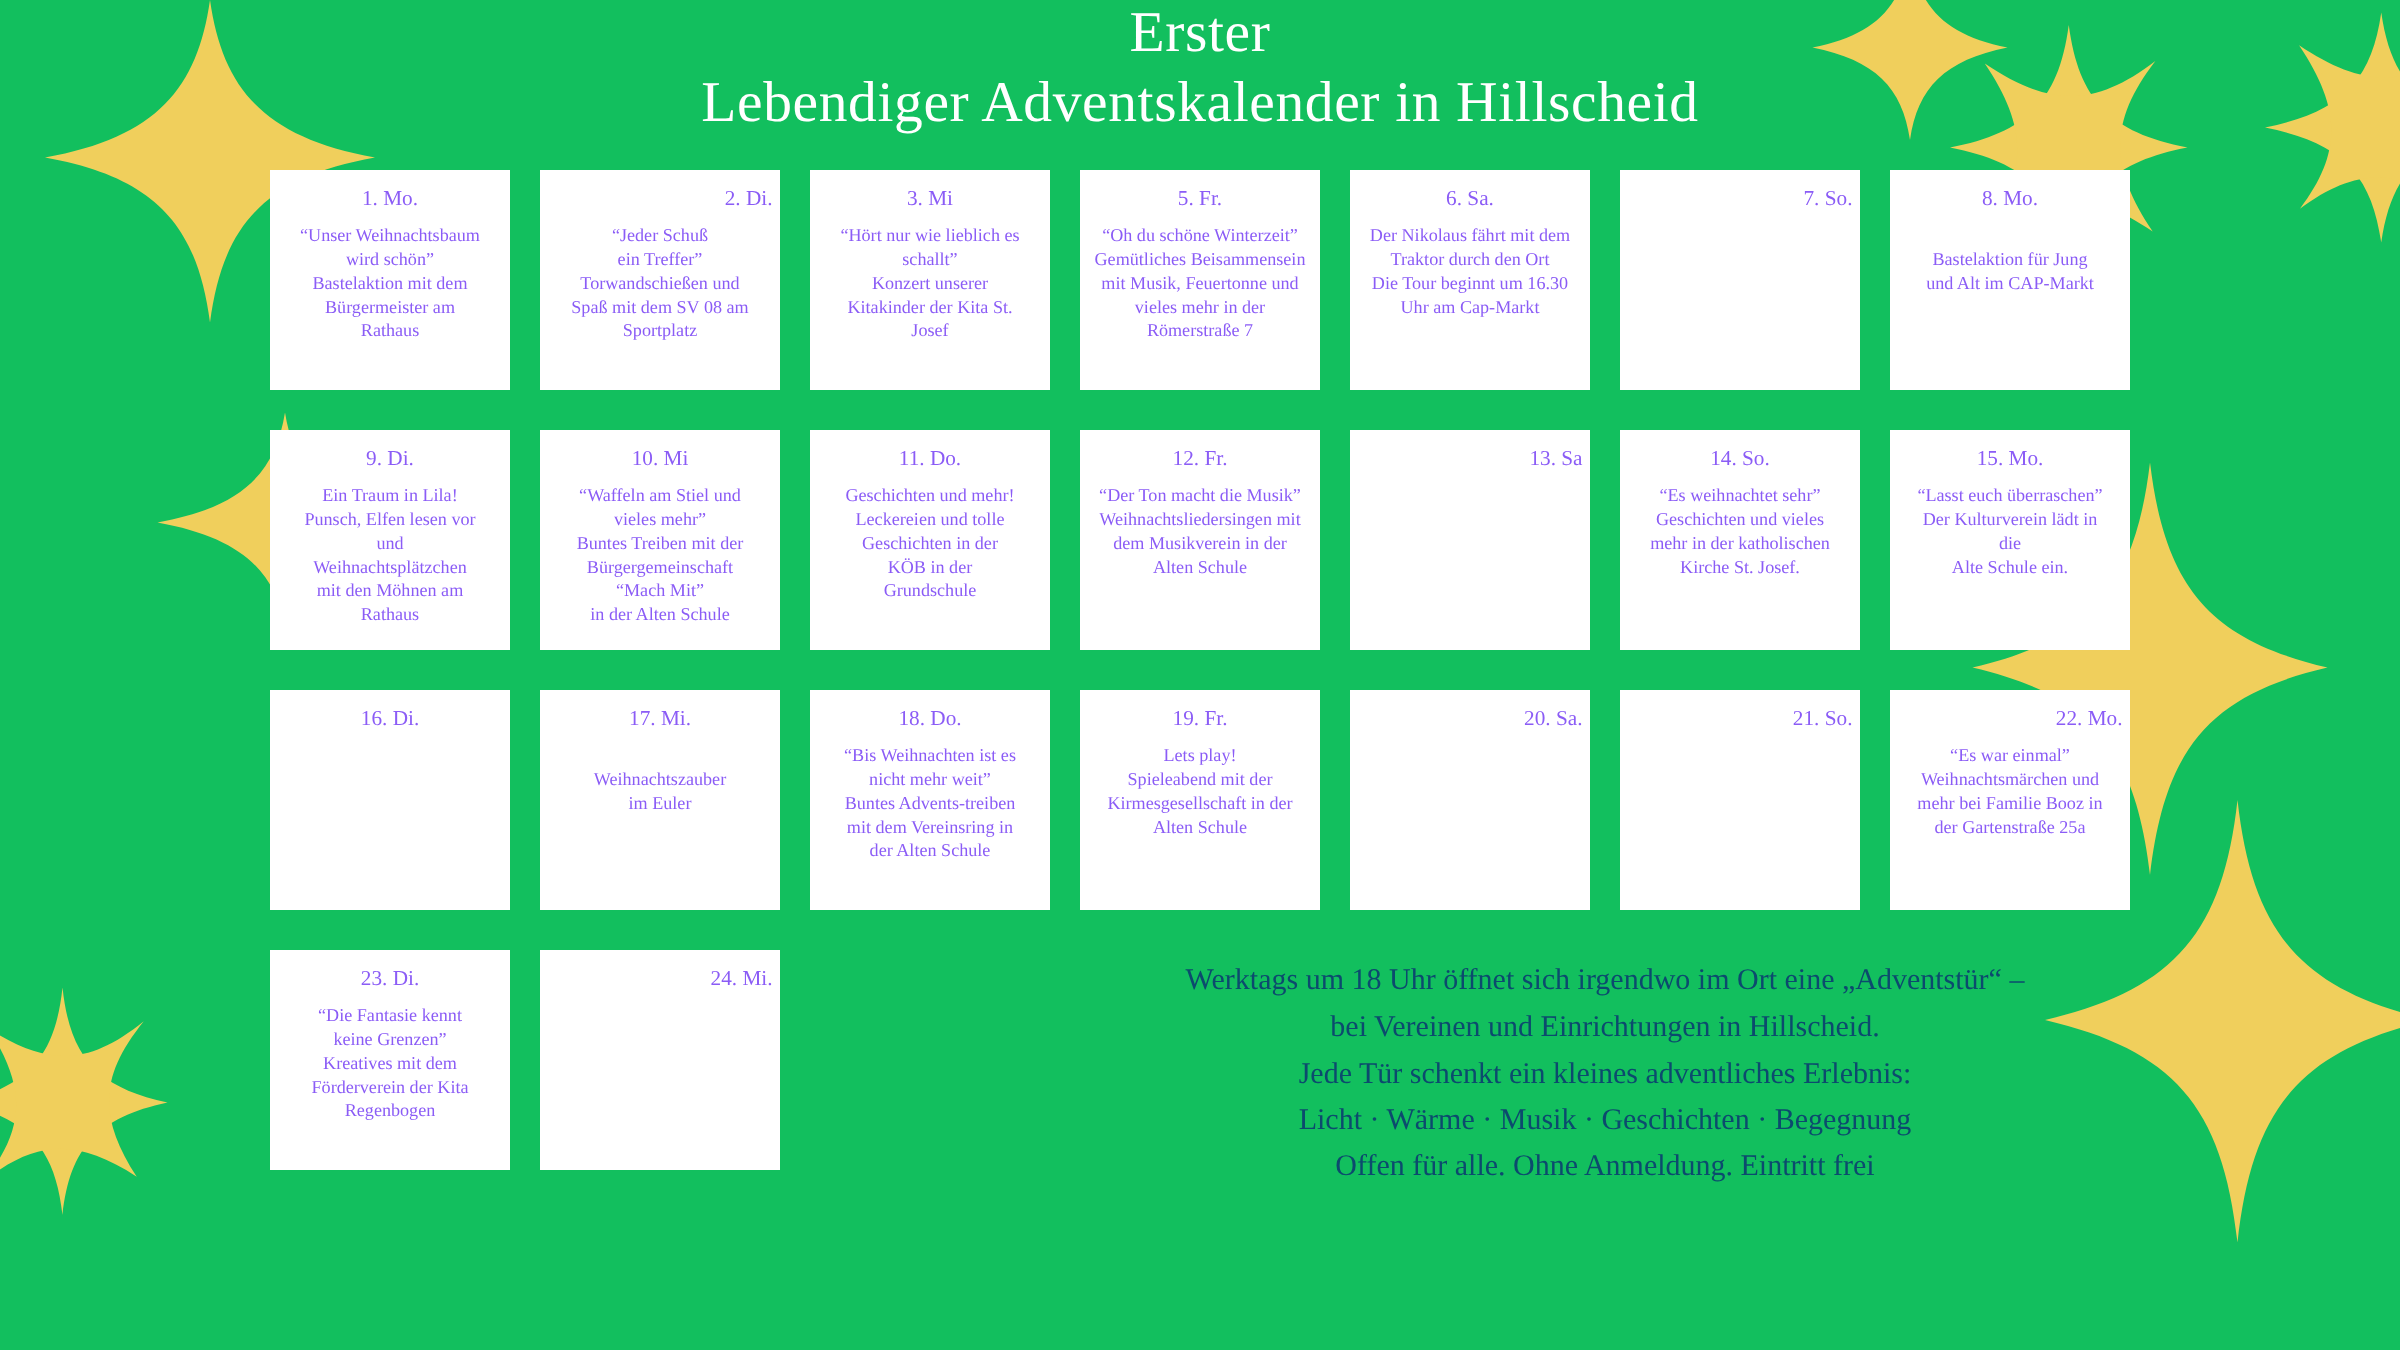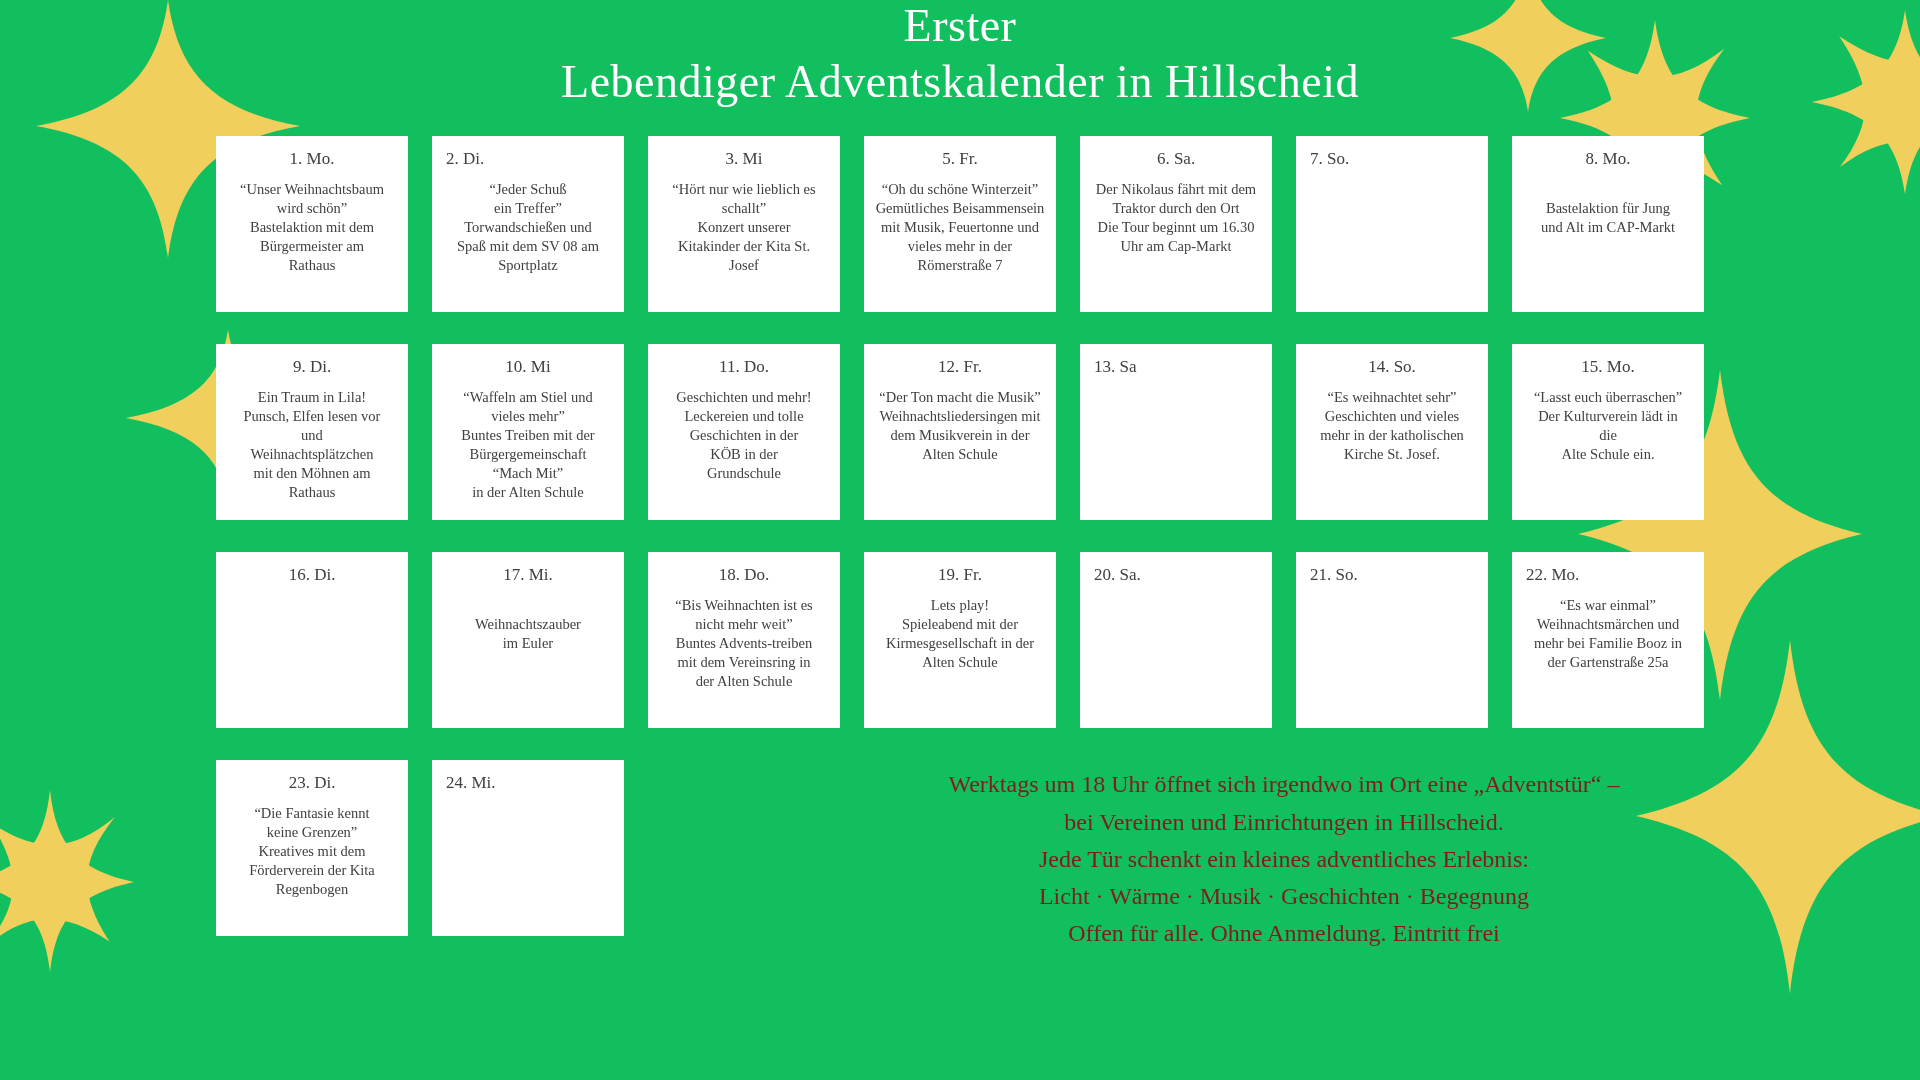--- a/index.html
+++ b/index.html
@@ -49,52 +49,52 @@
     width: 1500px;
     display: grid;
     grid-template-columns: repeat(7, 192px);
     grid-auto-rows: 176px;
     column-gap: 24px;
     row-gap: 32px;
     justify-content: center;
   }
   .day-card {
     background: #ffffff;
-    color: #404040;
+    color: #8b5cf6;
     padding: 12px 10px 8px 10px;
     box-sizing: border-box;
     display: flex;
     flex-direction: column;
     align-items: center;
     overflow: hidden;
   }
   .day-num {
     font-size: 17px;
     line-height: 1.25;
     margin-bottom: 10px;
     text-align: center;
     width: 100%;
   }
   .day-num.left {
-    text-align: left;
+    text-align: right;
     padding-left: 8px;
   }
   .day-text {
     font-size: 14.5px;
     line-height: 1.32;
     text-align: center;
     white-space: pre-line;
   }
 
   
   .footer-note {
     grid-column: 4 / span 4;
     grid-row: 4;
     z-index: 2;
-    color: #7f1d1d;
+    color: #0c4a6e;
     font-size: 24px;
     line-height: 1.55;
     text-align: center;
     white-space: pre-line;
     padding-top: 6px;
   }
 </style>
 </head>
 <body>
 

